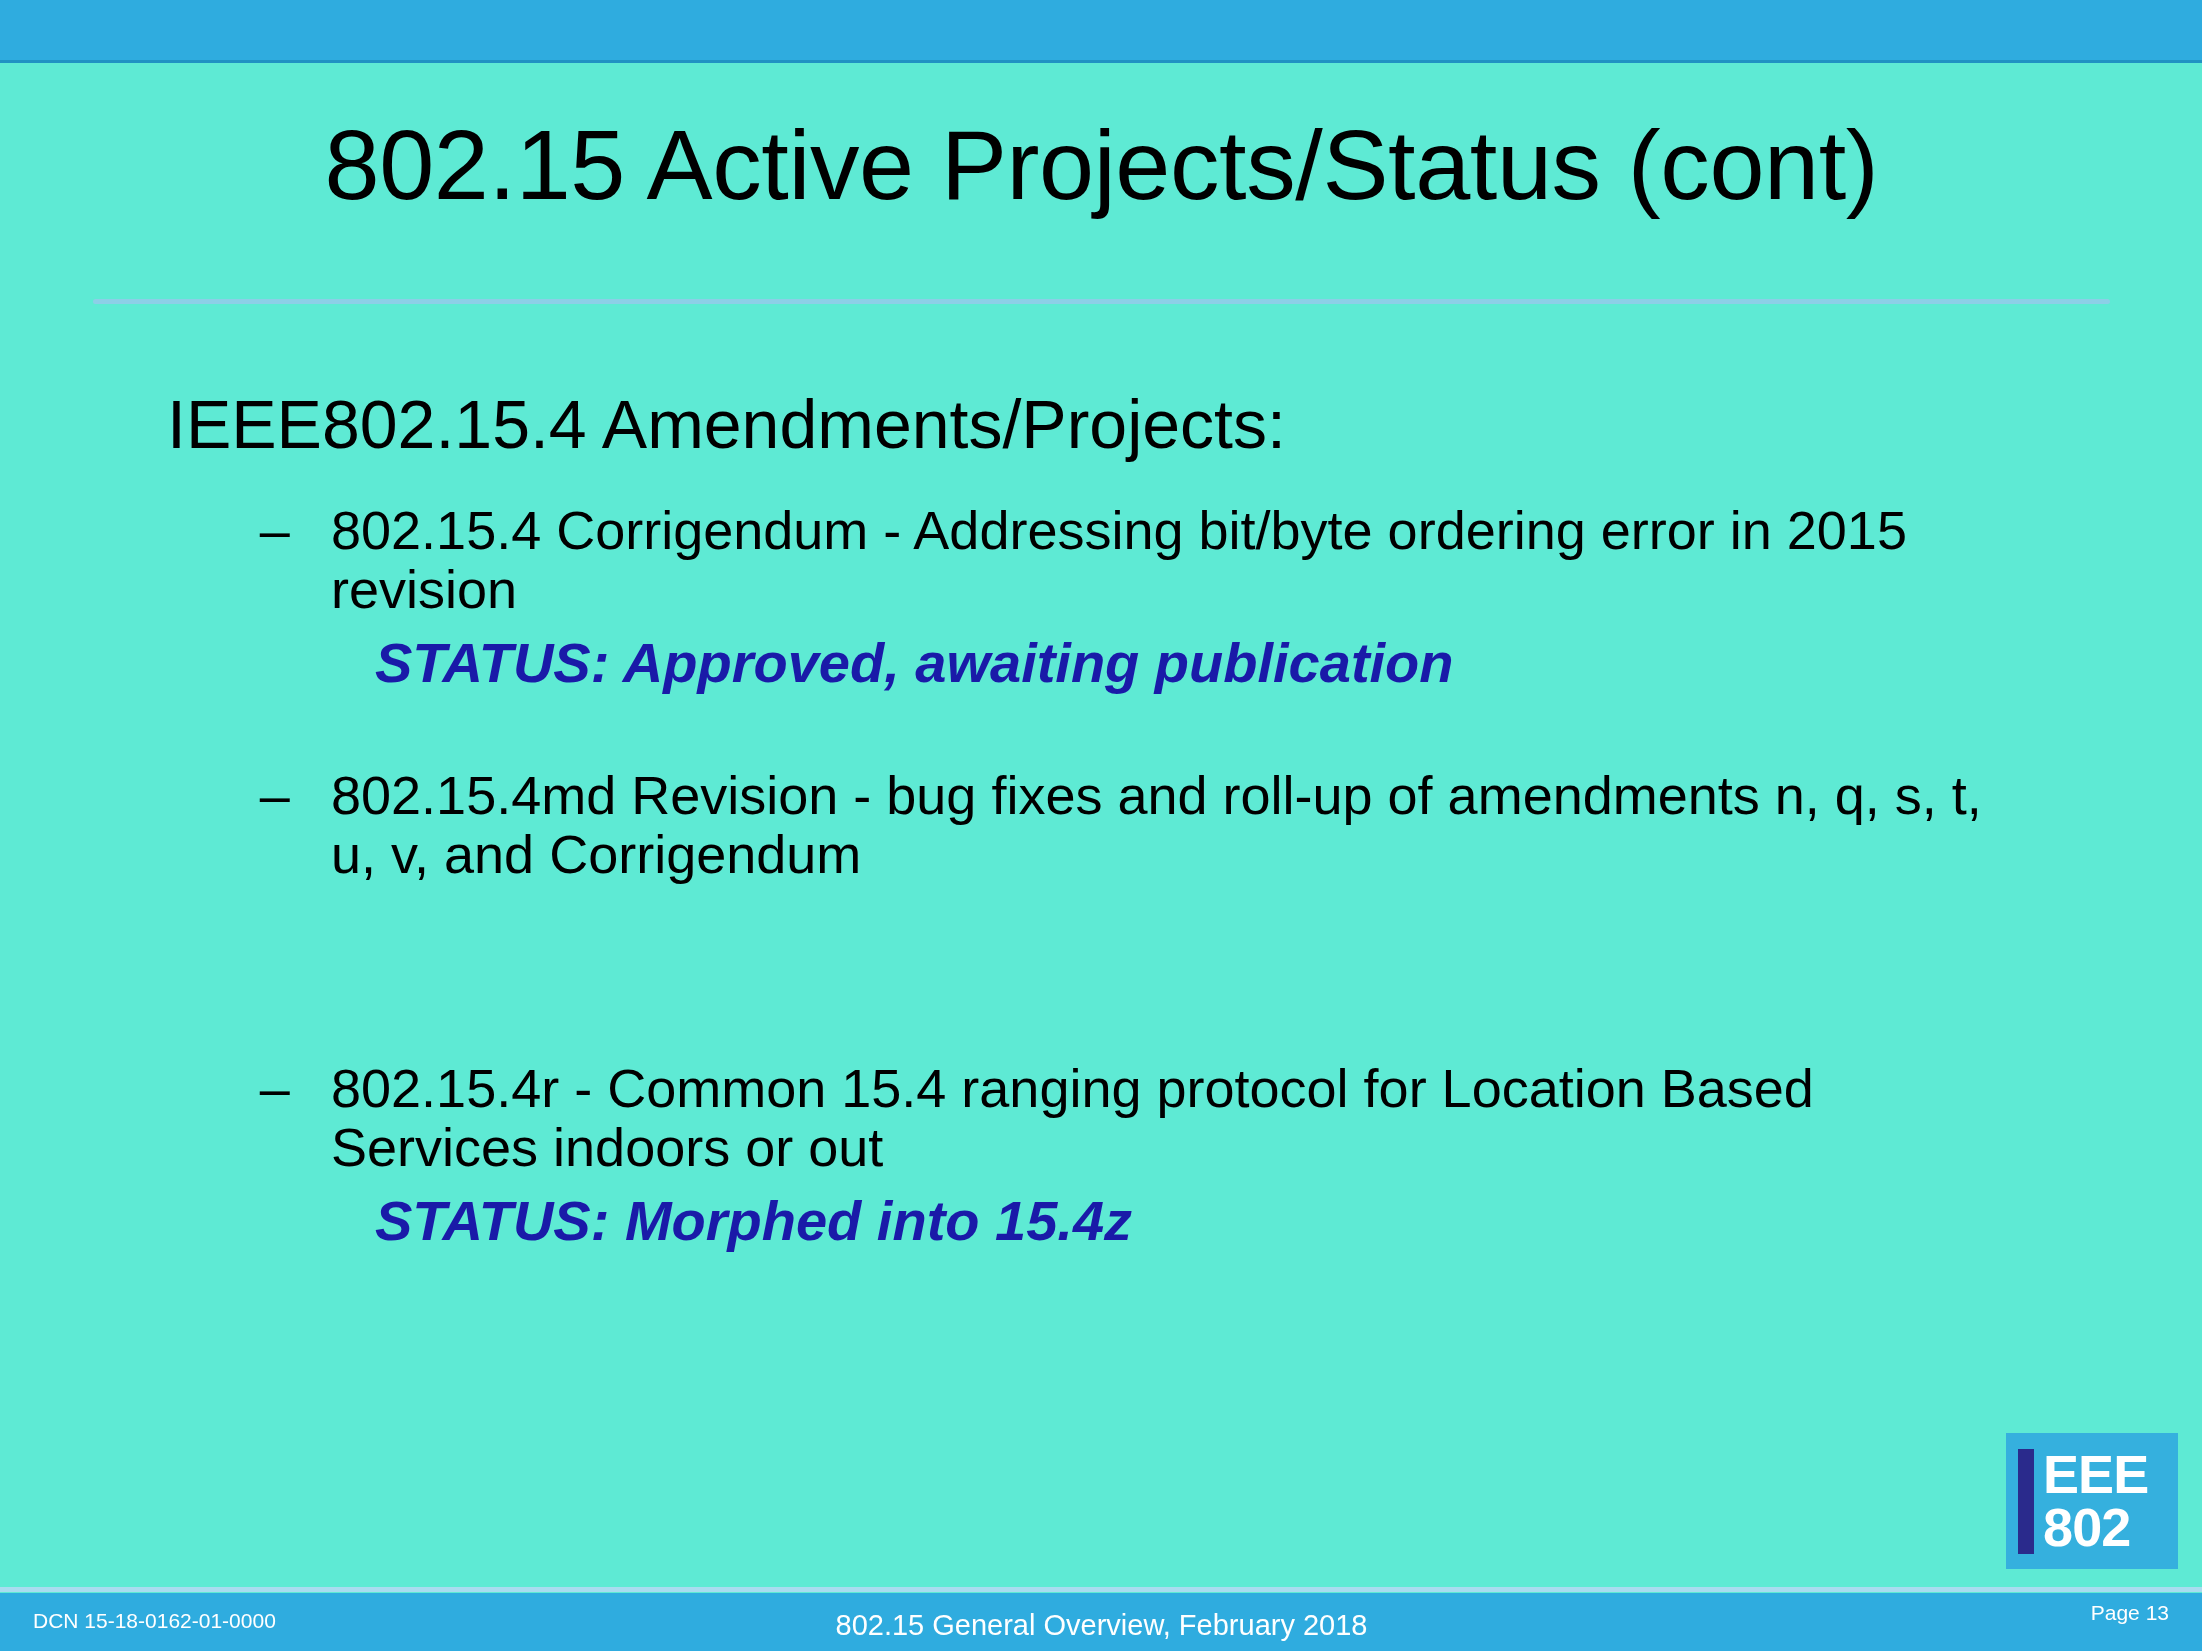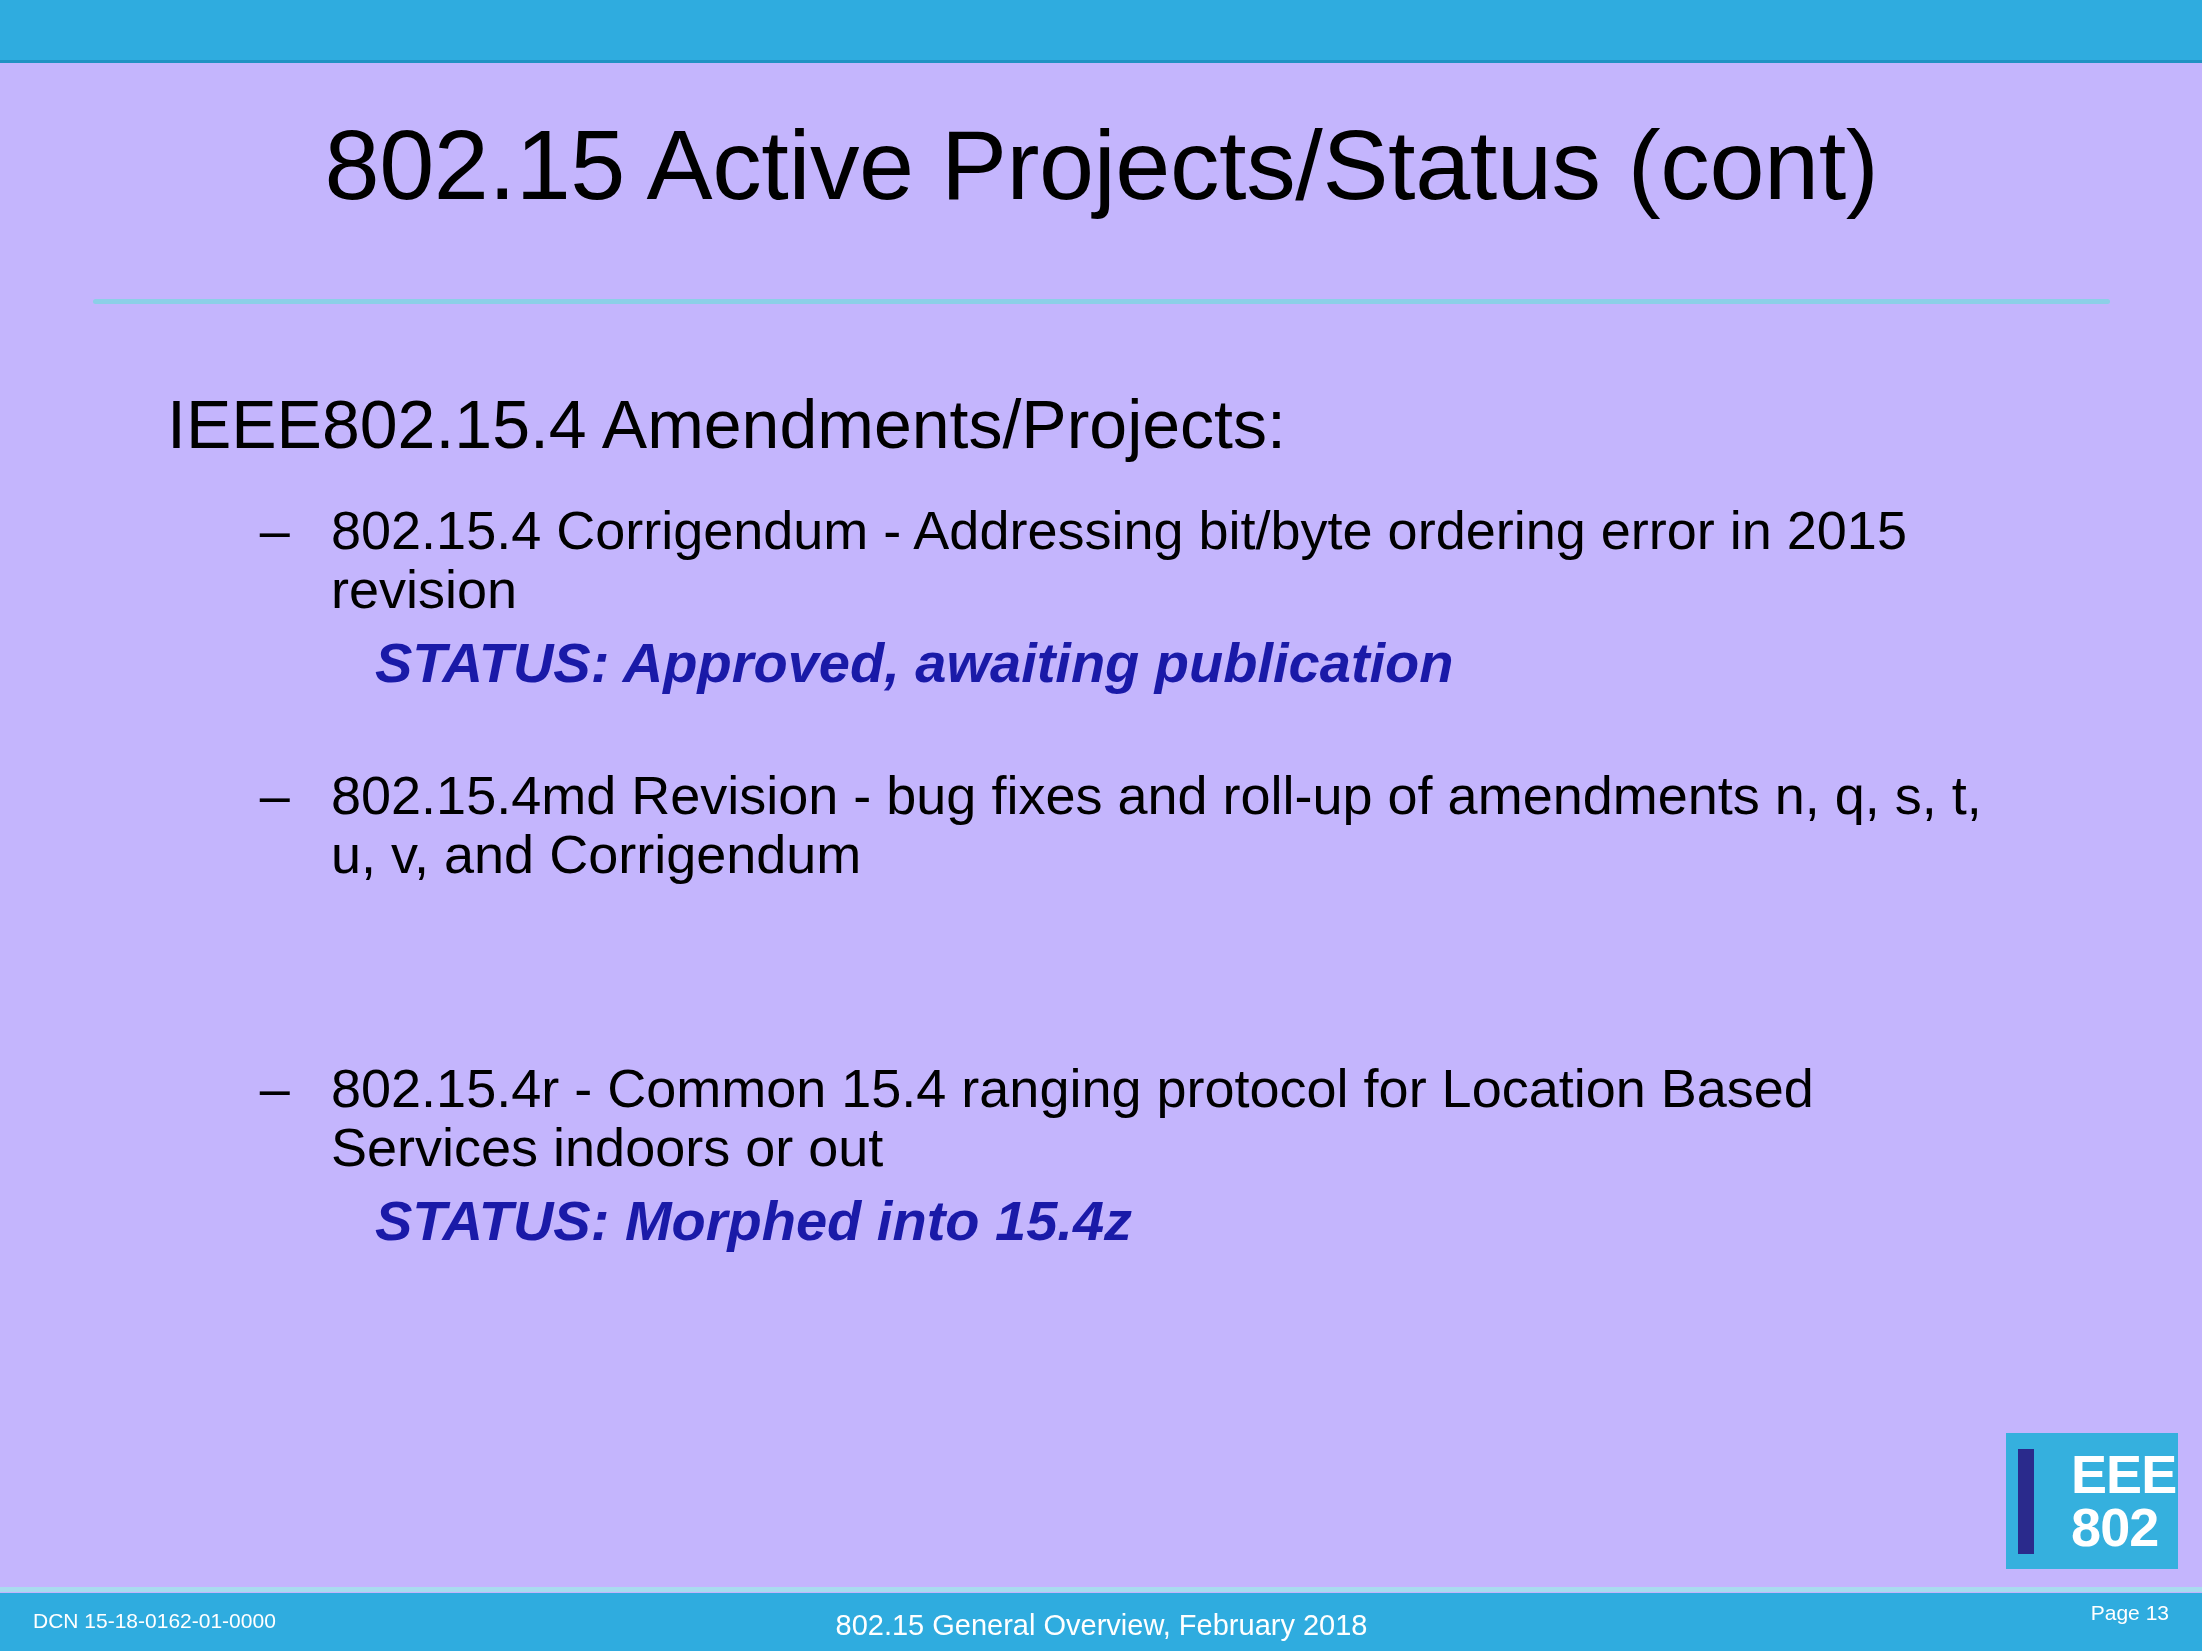--- a/index.html
+++ b/index.html
@@ -10,21 +10,21 @@
   }
   body {
     font-family: "Liberation Sans", sans-serif;
     -webkit-font-smoothing: antialiased;
   }
 
   #slide {
     position: relative;
     width: 2203px;
     height: 1652px;
-    background: #c4b5fd;
+    background: #5eead4;
     overflow: hidden;
   }
 
   
   .top-bar {
     position: absolute;
     left: 0;
     top: 0;
     width: 2203px;
     height: 60px;
@@ -124,21 +124,20 @@
     position: absolute;
     left: 2006px;
     top: 1433px;
     width: 172px;
     height: 136px;
     background: #35B0DE;
     box-sizing: border-box;
     display: flex;
     align-items: center;
     padding-left: 12px;
-    gap: 28px;
   }
   .logo-bar {
     width: 15.5px;
     height: 105px;
     background: #2A2A8C;
     flex: 0 0 auto;
   }
   .logo-text {
     margin-left: 9.5px;
     color: #ffffff;

